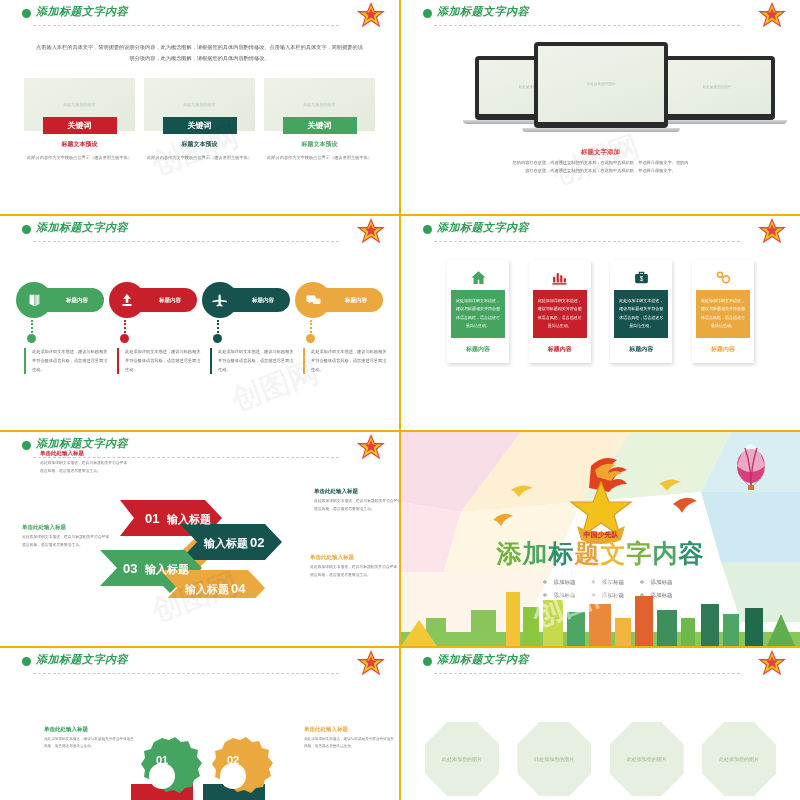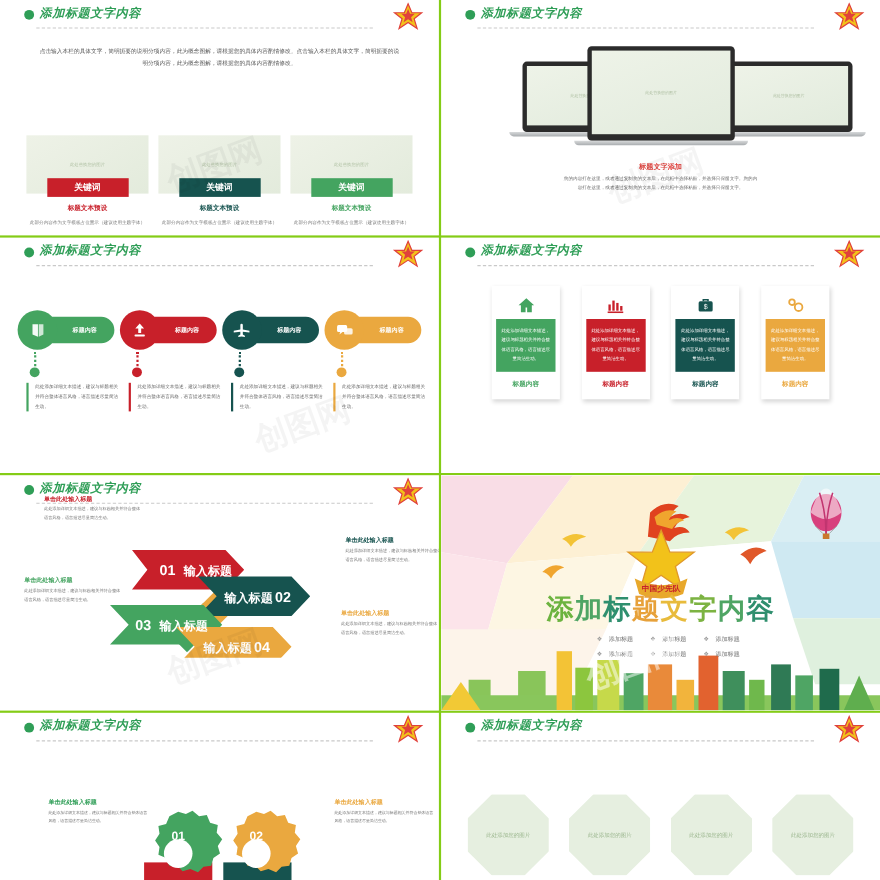--- a/index.html
+++ b/index.html
@@ -1,34 +1,34 @@
 <!DOCTYPE html>
 <html><head>
 <meta charset="utf-8">
 <style>
   html,body{margin:0;padding:0;background:#d8d8d8;}
   body{width:800px;height:800px;overflow:hidden;font-family:"Liberation Sans","DejaVu Sans",sans-serif;}
-  .grid{position:relative;width:800px;height:800px;background:#84cc16;}
+  .grid{position:relative;width:800px;height:800px;background:#eab308;}
   .slide{position:absolute;background:#ffffff;overflow:hidden;}
   .c0{left:0;}.c1{left:401px;}
   .r0{top:0;}.r1{top:216px;}.r2{top:432px;}.r3{top:648px;}
   .slide{width:399px;height:214px;}
   .r3.slide{height:152px;}
 
   
   .hdr{position:absolute;left:0;top:0;right:0;height:34px;}
   .hdr .dot{position:absolute;left:22px;top:9px;width:9px;height:9px;border-radius:50%;background:#2f9e57;}
   .hdr .ttl{position:absolute;left:36px;top:4px;font-size:11px;font-weight:bold;font-style:italic;color:#2f9e57;letter-spacing:.5px;}
   .hdr .rule{position:absolute;left:33px;right:60px;top:25px;height:0;border-top:1px dashed #c9c9c9;}
   .star{position:absolute;right:14px;top:2px;width:28px;height:26px;}
 
   
   .lead{position:absolute;left:36px;right:36px;top:42px;font-size:5.2px;line-height:2.1;color:#555;text-align:center;}
   .cards{position:absolute;left:24px;right:24px;top:78px;display:flex;justify-content:space-between;}
-  .card{width:111px;margin-top:45px;}
+  .card{width:111px;}
   .ph{height:53px;background:linear-gradient(150deg,#eef2e7,#e3ebdc);display:flex;align-items:center;justify-content:center;}
   .ph span{font-size:4px;color:#b4c4a8;}
   .kw{position:relative;margin:-14px auto 0;width:74px;height:17px;display:flex;align-items:center;justify-content:center;
       color:#fff;font-size:8px;font-weight:bold;}
   .kw.red{background:#c8202a;}.kw.teal{background:#16534f;}.kw.grn{background:#44a460;}
   .sub{margin-top:6px;text-align:center;font-size:6px;font-weight:bold;}
   .sub.red{color:#c8202a;}.sub.teal{color:#16534f;}.sub.grn{color:#44a460;}
   .note{margin-top:5px;text-align:center;font-size:4.2px;line-height:1.9;color:#777;}
 
   

